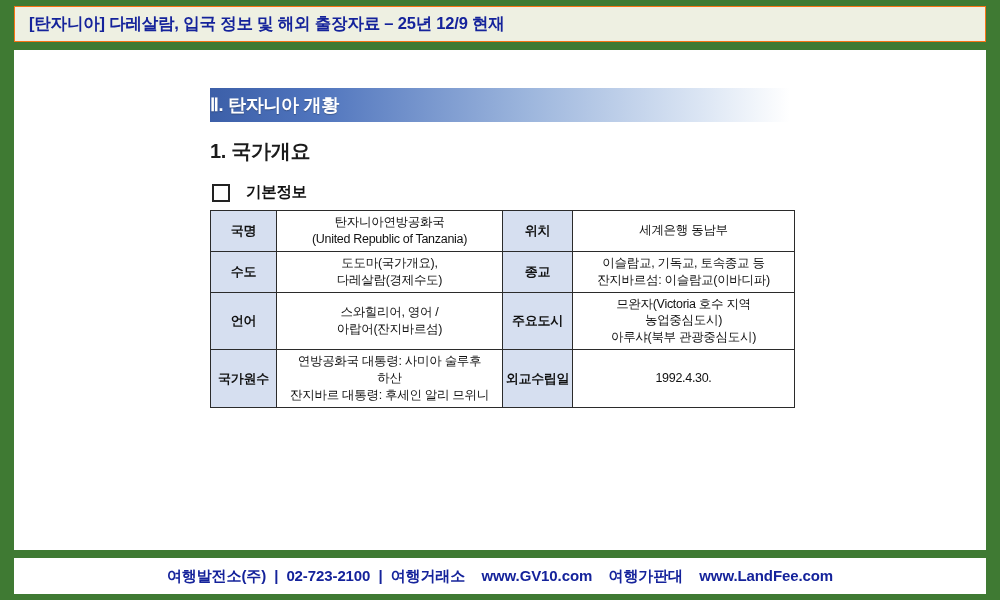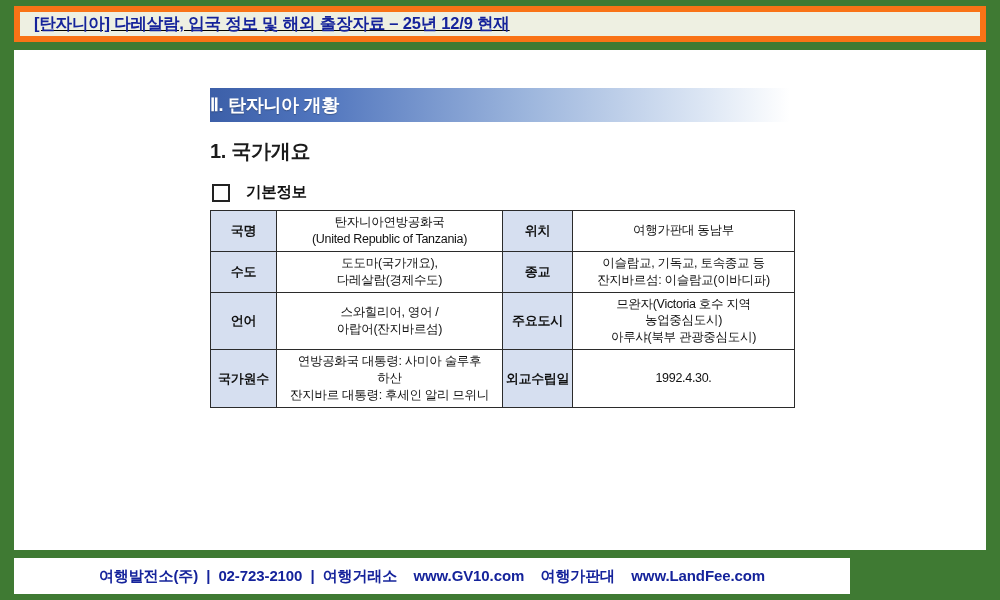--- a/index.html
+++ b/index.html
@@ -21,26 +21,25 @@
     box-sizing: border-box;
   }
   
   .top-banner {
     position: absolute;
     left: 14px;
     top: 6px;
     width: 972px;
     height: 36px;
     background: #eef0e2;
-    border: 6px solid #f97316;
+    border: 1px solid #f97316;
     box-sizing: border-box;
     display: flex;
     align-items: center;
     padding-left: 14px;
-    text-decoration: underline;
   }
   .top-banner .title {
     color: #15239b;
     font-size: 16.5px;
     font-weight: bold;
     letter-spacing: -0.2px;
     white-space: nowrap;
   }
   
   .sheet {
@@ -50,21 +49,21 @@
     width: 972px;
     height: 500px;
     background: #ffffff;
     box-sizing: border-box;
   }
   
   .bottom-banner {
     position: absolute;
     left: 14px;
     top: 558px;
-    width: 836px;
+    width: 972px;
     height: 36px;
     background: #ffffff;
     box-sizing: border-box;
     display: flex;
     align-items: center;
     justify-content: center;
   }
   .bottom-banner .foot {
     color: #15239b;
     font-size: 15px;
@@ -184,21 +183,21 @@
       </colgroup>
       <tbody>
         <tr>
           <td class="lbl">국명</td>
           <td>
             <div>탄자니아연방공화국</div>
             <div>(United  Republic  of  Tanzania)</div>
           </td>
           <td class="lbl">위치</td>
           <td>
-            <div>여행가판대  동남부</div>
+            <div>세계은행  동남부</div>
           </td>
         </tr>
 
 
         <tr>
           <td class="lbl">수도</td>
           <td>
             <div>도도마(국가개요),</div>
             <div>다레살람(경제수도)</div>
           </td>

